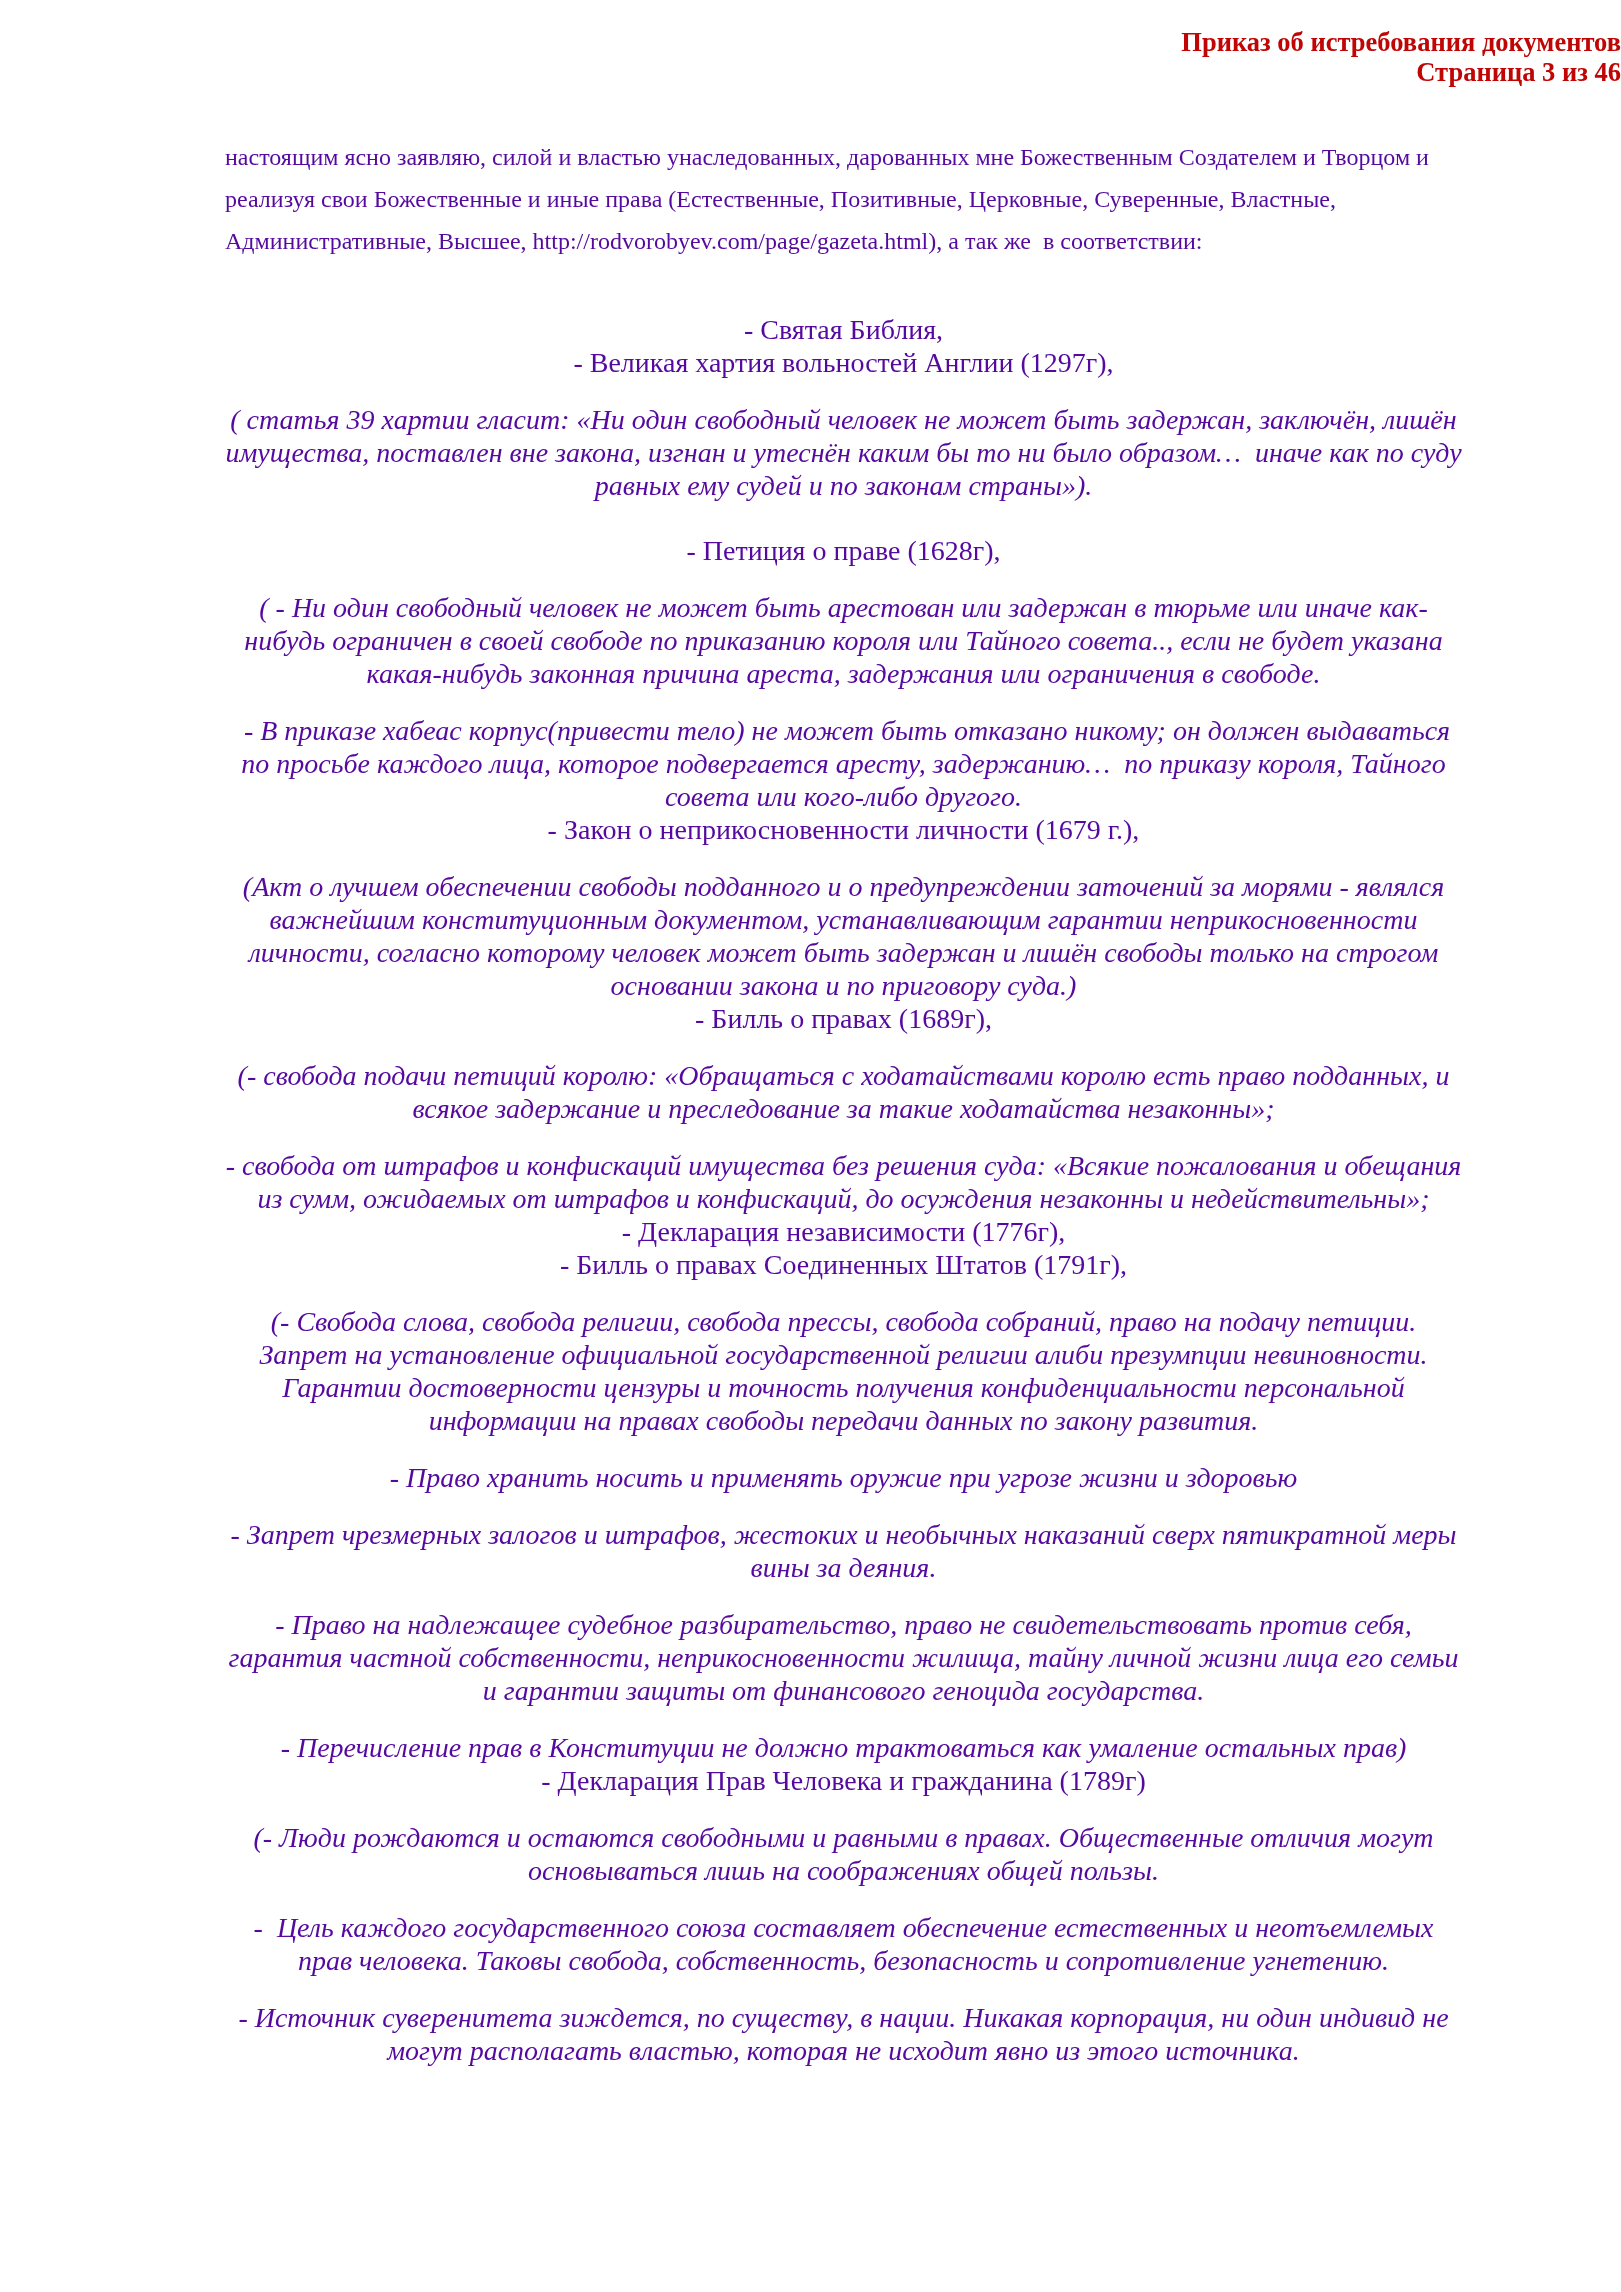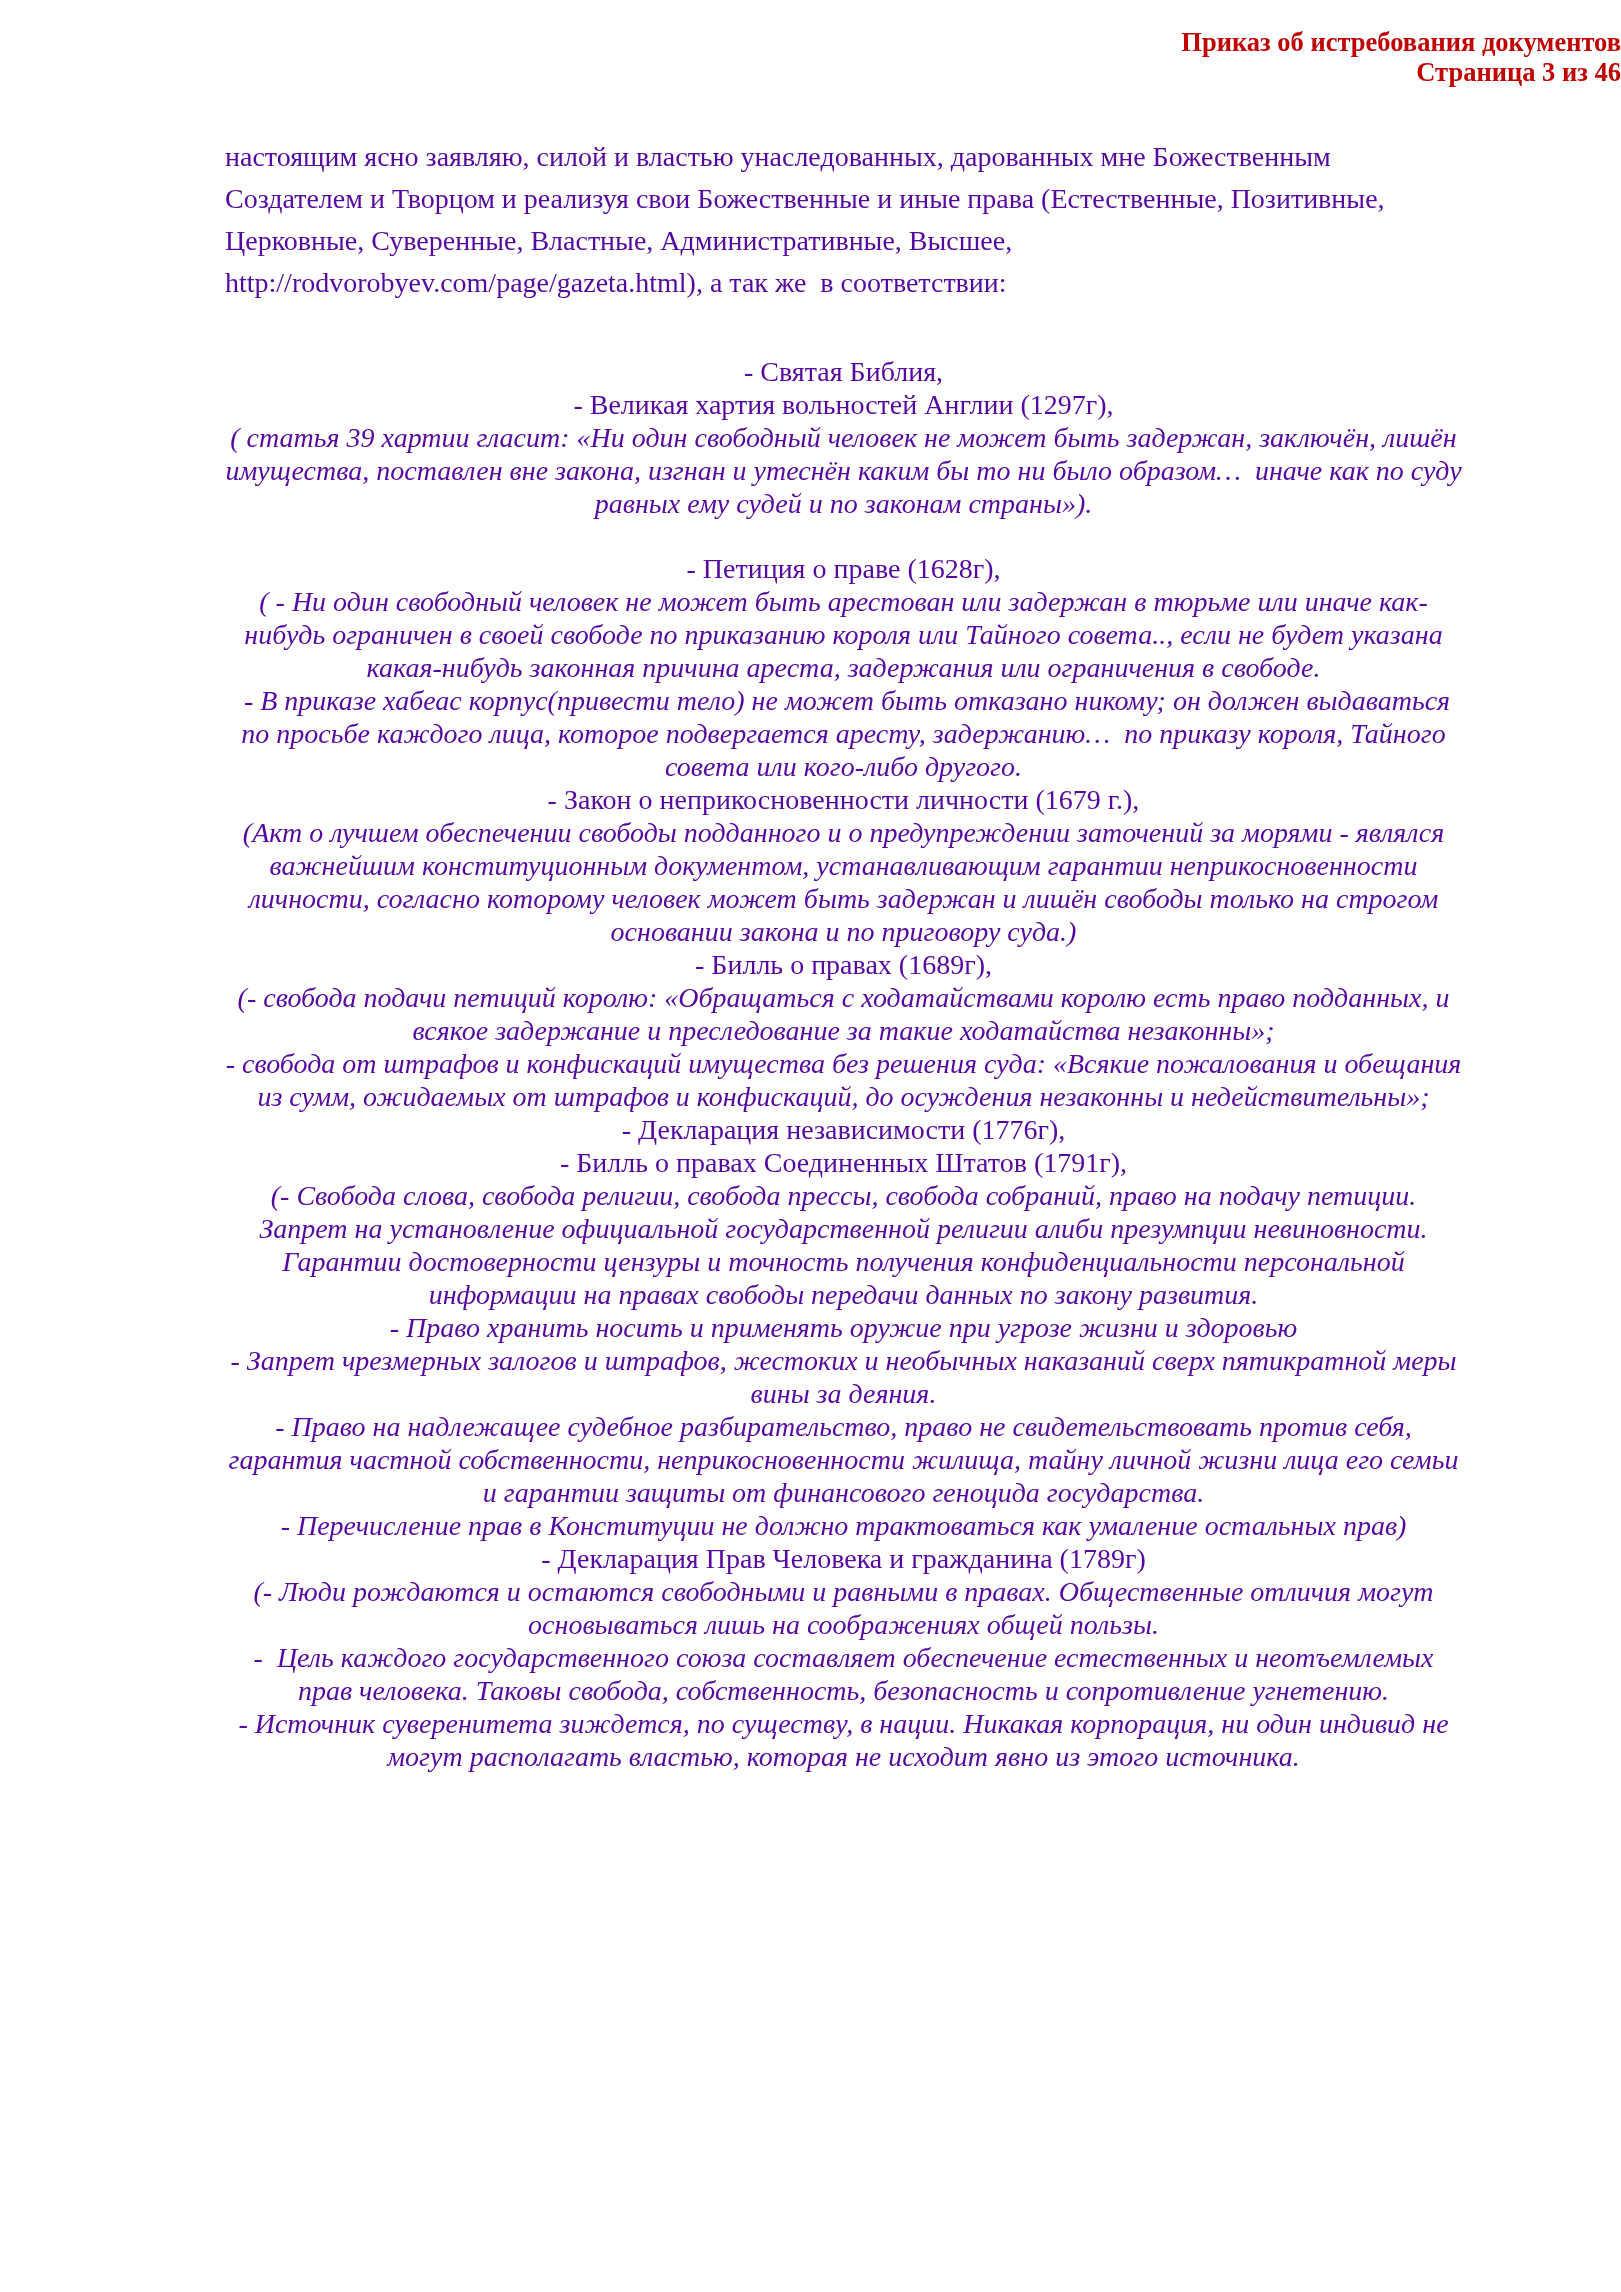--- a/index.html
+++ b/index.html
@@ -23,35 +23,36 @@
     font-size: 26.5px;
     line-height: 30px;
   }
   .content {
     margin-left: 225px;
     width: 1237px;
     color: var(--body-purple, #55099F);
   }
   .intro {
     margin-top: 49px;
-    font-size: 28px;
+    font-size: 24px;
     line-height: 42px;
     white-space: pre-wrap;
   }
   .items {
     margin-top: 51px;
     font-size: 28px;
     line-height: 33px;
     text-align: center;
   }
   .item {
     white-space: pre-wrap;
   }
   .item.italic {
     font-style: italic;
+    margin-top: 24px;
   }
   .item.gap {
     margin-top: 32px;
   }
 </style>
 </head>
 <body>
 
 <div class="page">
   <div class="doc-header">

